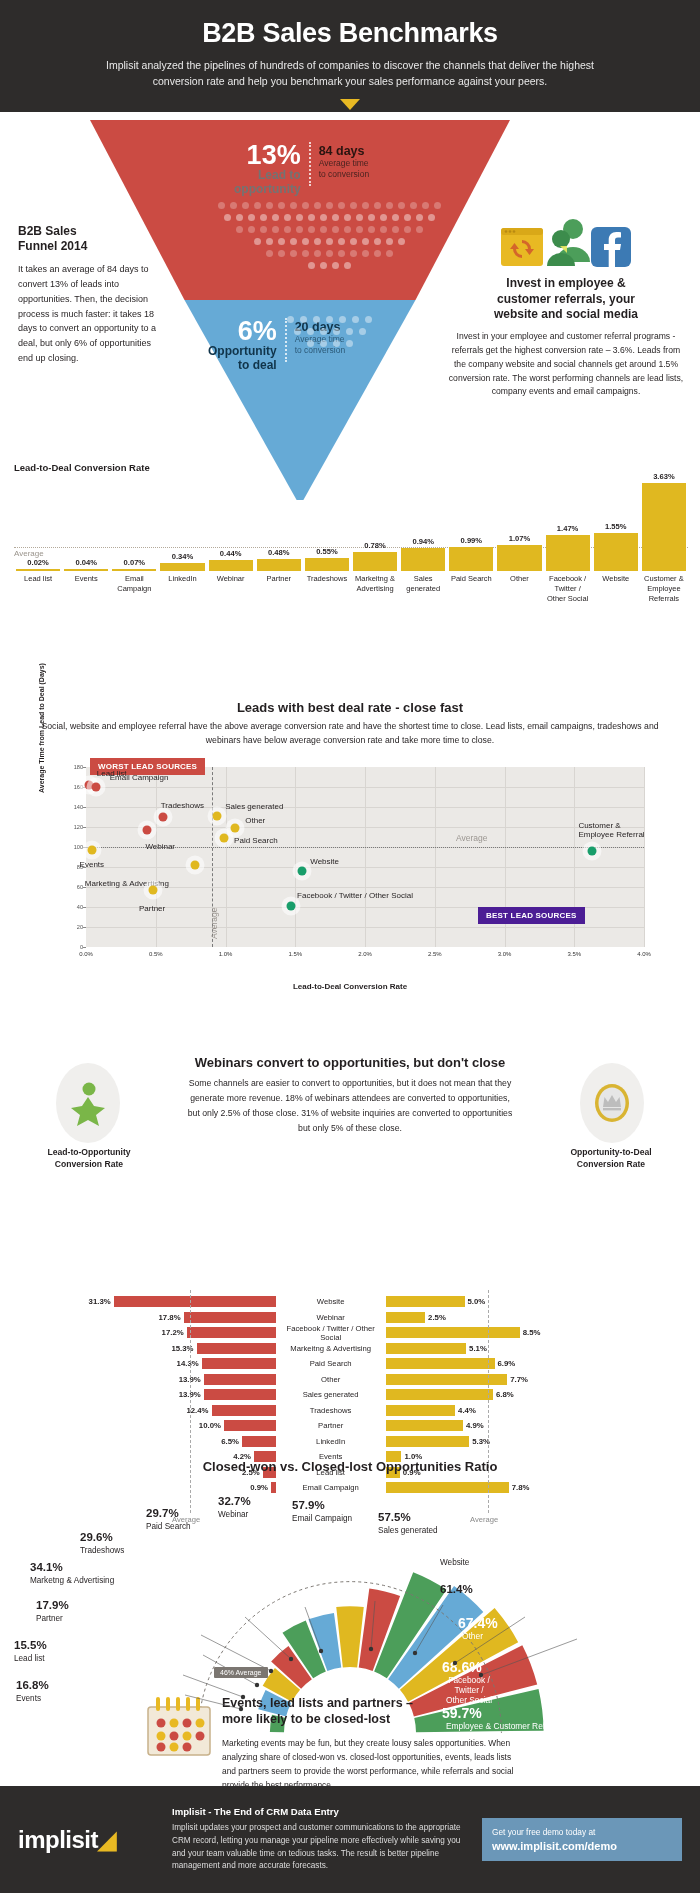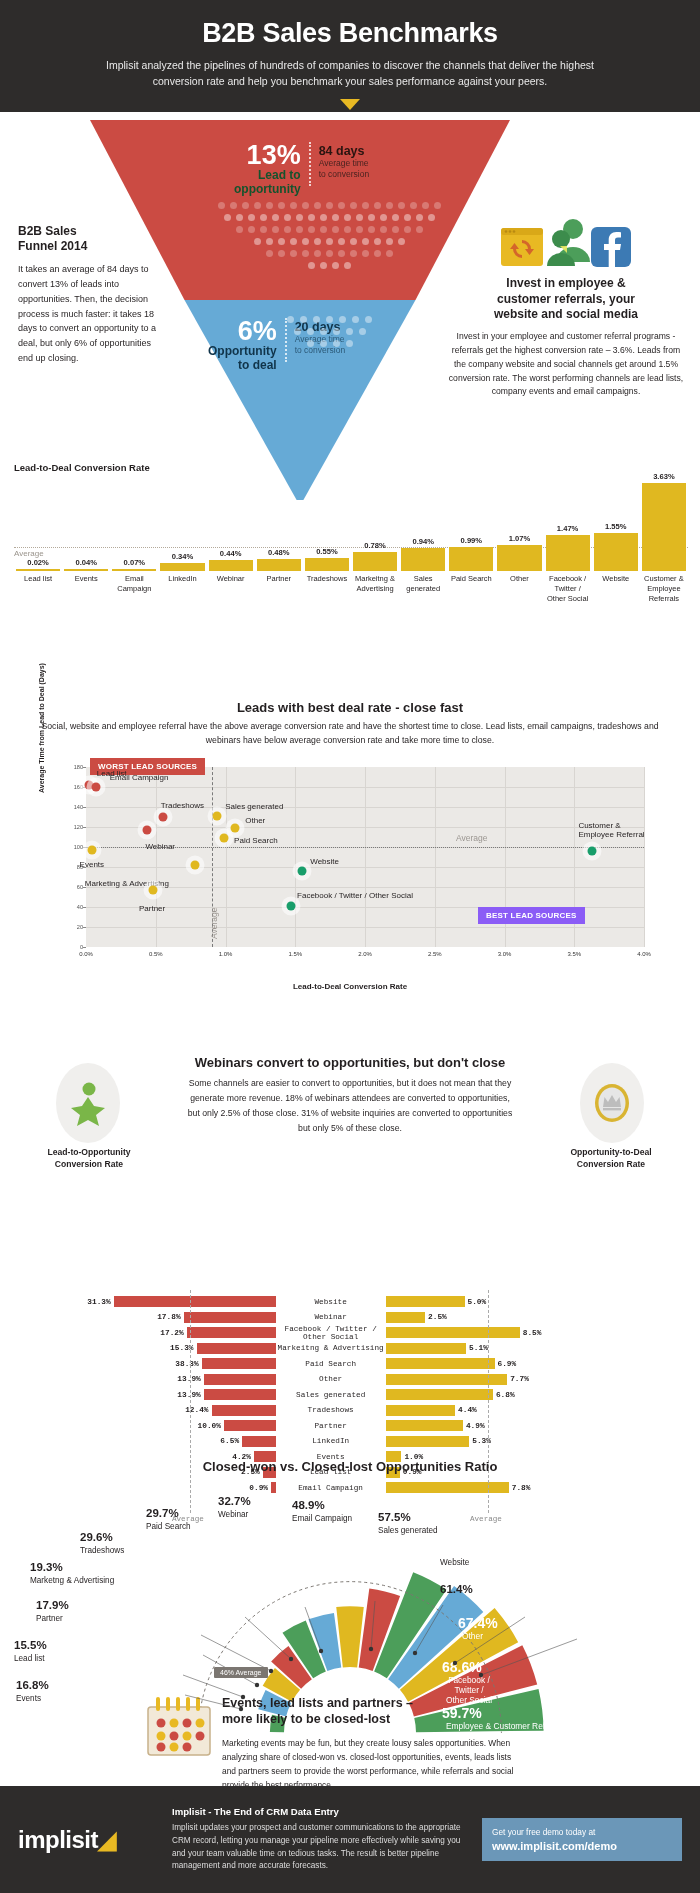--- a/index.html
+++ b/index.html
@@ -24,21 +24,21 @@
       background:#cb4b43;
       clip-path: polygon(0 0, 100% 0, 77.5% 100%, 22.5% 100%); }
   .funnel-bot { position:absolute; top:180px; left:0; width:420px; height:200px;
       background:#66aad6;
       clip-path: polygon(22.5% 0, 77.5% 0, 50.8% 100%, 49.2% 100%); }
   .dots { position:absolute; left:0; top:0; width:420px; height:180px; }
   .dot { position:absolute; width:7px; height:7px; border-radius:50%; background:rgba(255,255,255,0.26); }
   .dotb { background:rgba(255,255,255,0.42); }
   .fstat { position:absolute; display:flex; align-items:flex-start; }
   .fstat .big { font-size:27px; font-weight:bold; color:#fff; line-height:1; }
-  .fstat .sub { font-size:12px; font-weight:bold; color:#14532d; line-height:1.15; text-align:right; }
+  .fstat .sub { font-size:12px; font-weight:bold; color:#737373; line-height:1.15; text-align:right; }
   .fstat .subb { color:#10344a; }
   .vdots { border-left:2px dotted rgba(255,255,255,.75); height:44px; margin:0 8px; }
   .fstat .days { font-size:12.5px; font-weight:bold; color:#2a1410; }
   .fstat .daysb { color:#10344a; }
   .fstat .dsub { font-size:8.5px; color:#4b2320; line-height:1.25; }
   .fstat .dsubb { color:#2c5a78; }
 
   .funnel-txt { position:absolute; left:18px; top:112px; width:150px; }
   .funnel-txt h3 { font-size:12px; font-weight:bold; line-height:1.25; margin-bottom:8px; }
   .funnel-txt p { font-size:9px; line-height:1.65; }
@@ -76,32 +76,32 @@
   .sc-xtick { position:absolute; font-size:6px; color:#333; transform:translateX(-50%); top:calc(100% + 4px); }
   .dashv { position:absolute; top:0; bottom:0; border-left:1px dashed #7a7a7a; }
   .dashh { position:absolute; left:0; right:0; border-top:1px dotted #7a7a7a; }
   .pt { position:absolute; width:9px; height:9px; border-radius:50%; transform:translate(-50%,-50%); box-shadow:0 0 0 5px rgba(255,255,255,0.55); }
   .pt-red { background:#cb4b43; }
   .pt-yel { background:#e0b820; }
   .pt-grn { background:#199e6b; }
   .ptlab { position:absolute; font-size:8px; white-space:nowrap; color:#231f20; }
   .badge { position:absolute; font-size:8px; font-weight:bold; color:#fff; padding:4px 8px; letter-spacing:.2px; }
   .badge-worst { background:#cb4b43; }
-  .badge-best { background:#8b5cf6; }
+  .badge-best { background:#4c1d95; }
   .avg-txt-h { position:absolute; font-size:8.5px; color:#9b9691; }
   .avg-txt-v { position:absolute; font-size:8.5px; color:#9b9691; transform:rotate(-90deg); transform-origin:left top; }
 
   
   .web-sec { position:absolute; left:0; top:1055px; width:700px; height:320px; }
   .web-title { text-align:center; font-size:13px; font-weight:bold; margin-bottom:6px; }
   .web-sub { font-size:8.7px; line-height:1.72; text-align:center; width:330px; margin:0 auto; }
   .circ { position:absolute; width:64px; height:80px; border-radius:50%; background:#f0efed; display:flex; align-items:center; justify-content:center; }
   .circ-cap { position:absolute; font-size:8.6px; font-weight:bold; text-align:center; line-height:1.35; width:130px; }
 
-  .dual { position:absolute; left:0; top:158px; width:652px;font-family:Liberation Mono, monospace; }
+  .dual { position:absolute; left:0; top:158px; width:652px; }
   .drow { display:flex; align-items:center; height:15.5px; }
   .dleft { width:296px; display:flex; justify-content:flex-end; align-items:center; position:relative; }
   .dlabel { width:118px; text-align:center; font-size:7.7px; }
   .dright { width:286px; display:flex; align-items:center; position:relative; }
   .dbar-l { height:11px; background:#cb4b43; }
   .dbar-r { height:11px; background:#e0b820; }
   .dnum { font-size:7.8px; font-weight:bold; }
   .dnum.l { margin-right:3px; }
   .dnum.r { margin-left:3px; }
   .dashcol { position:absolute; top:0; bottom:0; border-left:1px dashed #aaa; }
@@ -555,21 +555,21 @@
             <div class="dbar-l" style="width: 79.1885px; background: rgb(203, 75, 67);"></div>
           </div>
           <div class="dlabel">Markeitng &amp; Advertising</div>
           <div class="dright">
             <div class="dbar-r" style="width: 80.4898px; background: rgb(224, 184, 32);"></div>
             <span class="dnum r">5.1%</span>
           </div>
         </div>
         <div class="drow">
           <div class="dleft">
-            <span class="dnum l">38.3%</span>
+            <span class="dnum l">14.3%</span>
             <div class="dbar-l" style="width: 74.0128px; background: rgb(203, 75, 67);"></div>
           </div>
           <div class="dlabel">Paid Search</div>
           <div class="dright">
             <div class="dbar-r" style="width: 108.898px; background: rgb(224, 184, 32);"></div>
             <span class="dnum r">6.9%</span>
           </div>
         </div>
         <div class="drow">
           <div class="dleft">
@@ -718,29 +718,29 @@
         <span>more likely to be closed-lost</span>
       </h3>
       <p>Marketing events may be fun, but they create lousy sales opportunities. When analyzing share of closed-won vs. closed-lost opportunities, events, leads lists and partners seem to provide the worst performance, while referrals and social provide the best performance.</p>
     </div>
   <div class="dpct" style="left: 16px; top: 220px;">16.8%</div>
       <div class="dname" style="left: 16px; top: 235px;">Events</div>
       <div class="dpct" style="left: 14px; top: 180px;">15.5%</div>
       <div class="dname" style="left: 14px; top: 195px;">Lead list</div>
       <div class="dpct" style="left: 36px; top: 140px;">17.9%</div>
       <div class="dname" style="left: 36px; top: 155px;">Partner</div>
-      <div class="dpct" style="left: 30px; top: 102px;">19.3%</div>
+      <div class="dpct" style="left: 30px; top: 102px;">34.1%</div>
       <div class="dname" style="left: 30px; top: 117px;">Marketng &amp; Advertising</div>
       <div class="dpct" style="left: 80px; top: 72px;">29.6%</div>
       <div class="dname" style="left: 80px; top: 87px;">Tradeshows</div>
       <div class="dpct" style="left: 146px; top: 48px;">29.7%</div>
       <div class="dname" style="left: 146px; top: 63px;">Paid Search</div>
       <div class="dpct" style="left: 218px; top: 36px;">32.7%</div>
       <div class="dname" style="left: 218px; top: 51px;">Webinar</div>
-      <div class="dpct" style="left: 292px; top: 40px;">48.9%</div>
+      <div class="dpct" style="left: 292px; top: 40px;">57.9%</div>
       <div class="dname" style="left: 292px; top: 55px;">Email Campaign</div>
       <div class="dpct" style="left: 378px; top: 52px;">57.5%</div>
       <div class="dname" style="left: 378px; top: 67px;">Sales generated</div>
       <div class="dpct" style="left: 440px; top: 84px; margin-top: 40px;">61.4%</div>
       <div class="dname" style="left: 440px; top: 99px;">Website</div>
       <div class="dpct w" style="left: 468px; top: 156px; font-size: 14px; transform: translateX(-10px);">67.4%</div>
       <div class="dname w" style="left: 462px; top: 172px; font-size: 8.4px;">Other</div>
       <div class="dpct w" style="left: 452px; top: 200px; font-size: 14px; transform: translateX(-10px);">68.6%</div>
       <div class="dname w" style="left: 446px; top: 216px; font-size: 8.4px;">Facebook /<br>Twitter /<br>Other Social</div>
       <div class="dpct w" style="left: 452px; top: 246px; font-size: 14px; transform: translateX(-10px);">59.7%</div>

